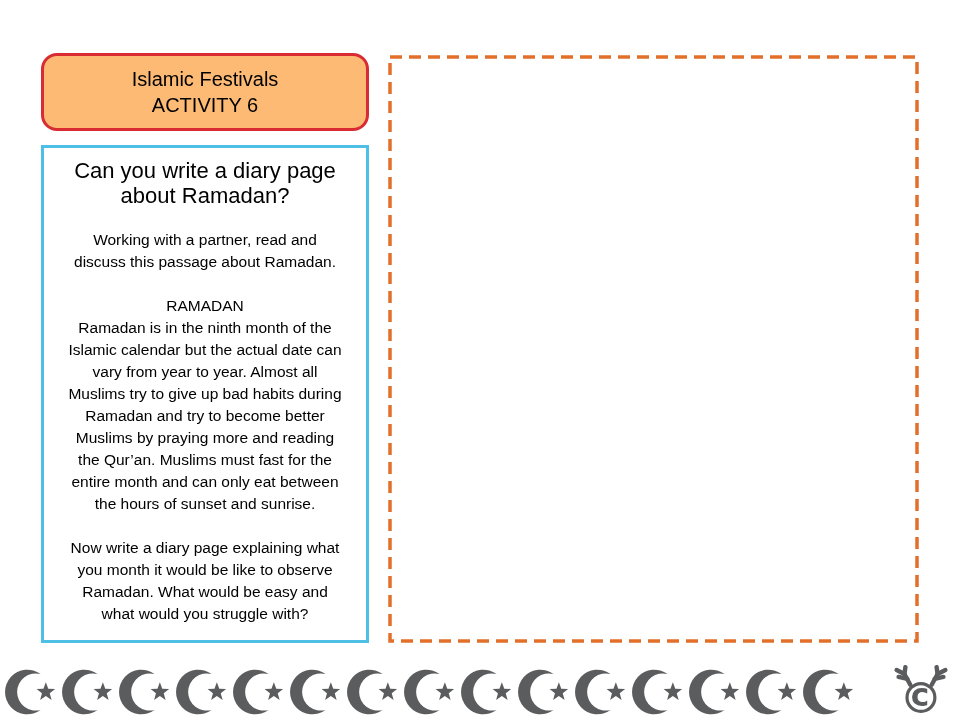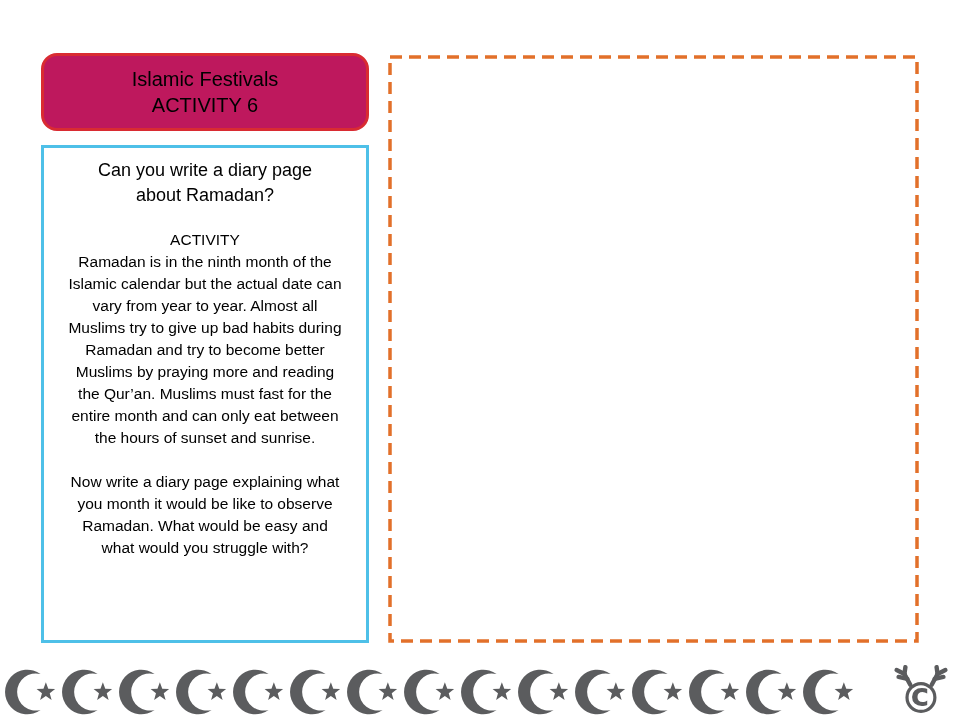--- a/index.html
+++ b/index.html
@@ -17,30 +17,30 @@
     width:960px;height:720px;background:var(--bg);
     font-family:"Liberation Sans",sans-serif;color:var(--text);
   }
   .canvas{position:relative;width:960px;height:720px;overflow:hidden;background:var(--bg);}
 
   
   .title-box{
     position:absolute;left:41px;top:53px;width:328px;height:78px;
     border:3px solid var(--title-border);border-radius:16px;
     display:flex;flex-direction:column;justify-content:center;
-    text-align:center;font-size:20px;line-height:26px;background:#be185d;
+    text-align:center;font-size:20px;line-height:26px;background:#fdba74;
   }
 
   
   .task-box{
     position:absolute;left:41px;top:145px;width:328px;height:498px;
     border:3px solid var(--task-border);background:#fff;
     text-align:center;padding:10px 4px 0 4px;
   }
-  .task-heading{font-size:18px;line-height:25px;white-space:pre-line;margin:0 0 21px 0;}
+  .task-heading{font-size:22px;line-height:25px;white-space:pre-line;margin:0 0 21px 0;}
   .task-text{font-size:15.5px;line-height:22px;white-space:pre-line;margin:0;}
   .gap-below{margin-bottom:22px;}
 
   
   .writing-box{position:absolute;left:388px;top:55px;width:531px;height:588px;}
   .dash-border{position:absolute;left:0;top:0;width:531px;height:588px;}
   .lines{position:absolute;left:10px;top:-2px;right:20px;}
   .line{height:38.3px;display:flex;align-items:flex-end;overflow:hidden;}
   .line span{
     font-family:"DejaVu Sans Mono",monospace;font-size:15px;line-height:15px;
@@ -62,21 +62,23 @@
 <div class="canvas">
 
   <div class="title-box">
     <div>Islamic Festivals</div>
     <div>ACTIVITY 6</div>
   </div>
 
   <div class="task-box">
     <div class="task-heading">Can you write a diary page
 about Ramadan?</div>
-    <div class="task-text">ACTIVITY</div>
+    <div class="task-text gap-below">Working with a partner, read and
+discuss this passage about Ramadan.</div>
+    <div class="task-text">RAMADAN</div>
     <div class="task-text gap-below">Ramadan is in the ninth month of the
 Islamic calendar but the actual date can
 vary from year to year. Almost all
 Muslims try to give up bad habits during
 Ramadan and try to become better
 Muslims by praying more and reading
 the Qur’an. Muslims must fast for the
 entire month and can only eat between
 the hours of sunset and sunrise.</div>
     <div class="task-text">Now write a diary page explaining what

